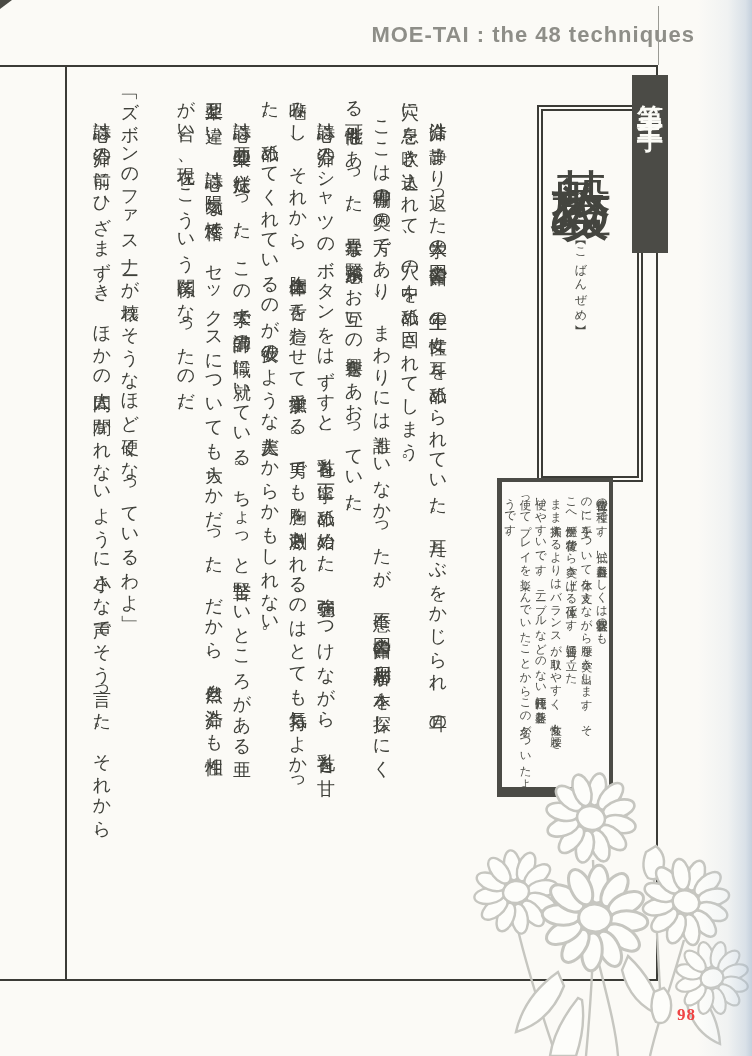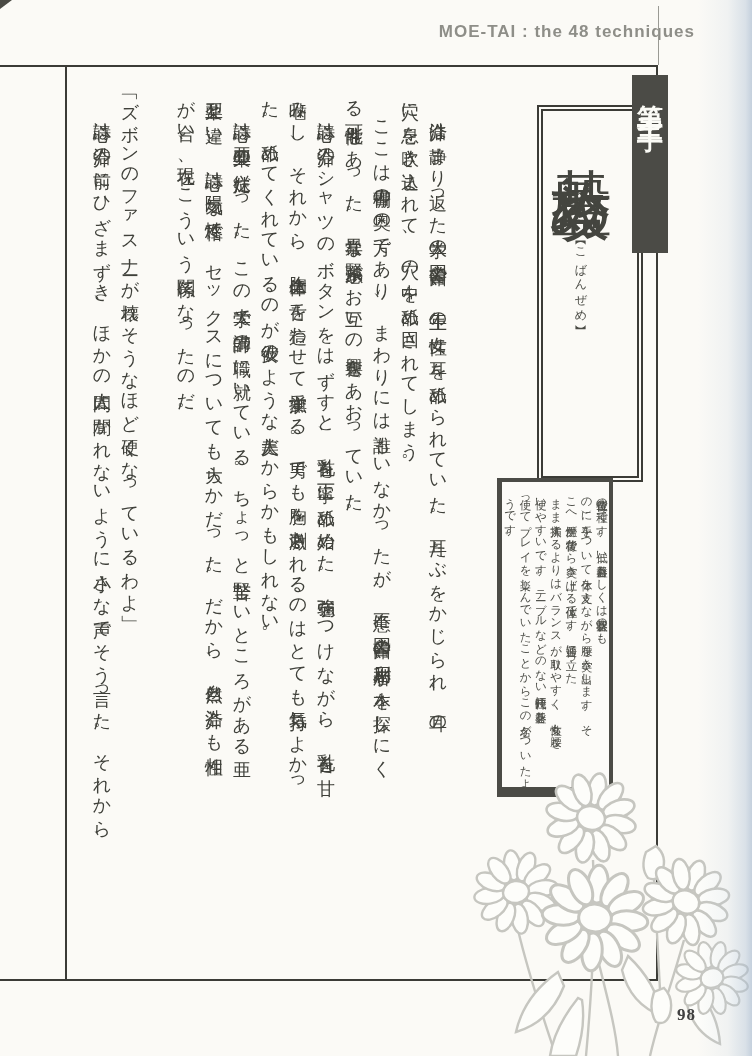--- a/index.html
+++ b/index.html
@@ -11,21 +11,21 @@
   .abs{position:absolute;}
 
   
   .corner-mark{left:0;top:0;width:0;height:0;
     border-left:12px solid #4a4a44;border-bottom:9px solid transparent;}
   .edge-tint{right:0;top:0;width:54px;height:1056px;z-index:8;pointer-events:none;
     background:linear-gradient(to right, rgba(190,205,222,0) 0%, rgba(190,205,222,.18) 55%, rgba(176,194,214,.45) 88%, rgba(160,180,204,.6) 100%);}
 
   
   .brand{top:22px;right:57px;font-family:"Liberation Sans","DejaVu Sans",sans-serif;
-    font-weight:bold;font-size:17px;letter-spacing:1px;color:#8e8e88;padding-left:36px;}
+    font-weight:bold;font-size:22px;letter-spacing:1px;color:#8e8e88;padding-left:36px;}
 
   
   .rule{background:#3b3b36;z-index:1;}
   .rule-top{left:0;top:65px;width:658px;height:2px;}
   .rule-bottom{left:0;top:979px;width:658px;height:2px;}
   .rule-left{left:65px;top:65px;width:2px;height:916px;}
   .rule-right{left:656px;top:65px;width:2px;height:916px;}
   .tick-top{left:658px;top:6px;width:1px;height:59px;background:#9a9a94;}
 
   
@@ -51,21 +51,21 @@
   .side-text div{white-space:nowrap;}
 
   
   .story{left:80px;top:88px;width:372px;height:900px;z-index:2;
     writing-mode:vertical-rl;font-size:18px;line-height:28px;letter-spacing:1.6px;
     color:#3f403a;}
   .story .col{white-space:nowrap;}
   .story .indent{text-indent:20px;}
 
   
-  .page-num{left:677px;top:1005px;font-size:17px;font-weight:bold;color:#404040;z-index:10;
+  .page-num{left:677px;top:1005px;font-size:17px;font-weight:bold;color:#ef4444;z-index:10;
     letter-spacing:1px;}
 
   
   .flower{left:458px;top:760px;z-index:6;}
 </style>
 </head>
 <body>
 
 <div class="abs corner-mark"></div>
 <div class="abs edge-tint"></div>

